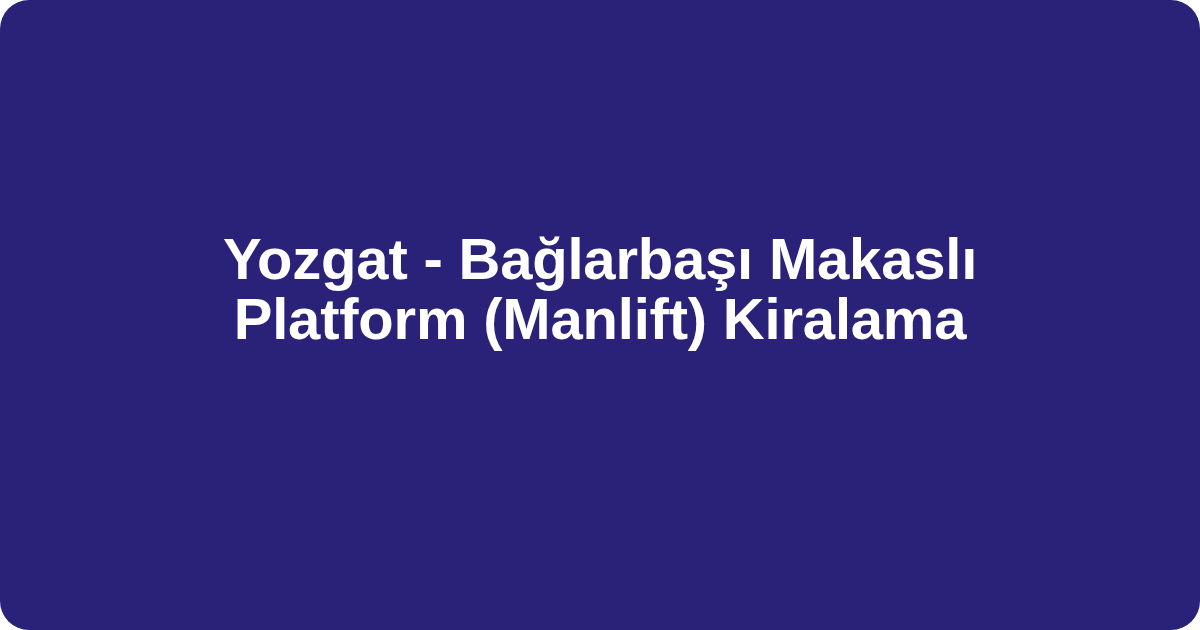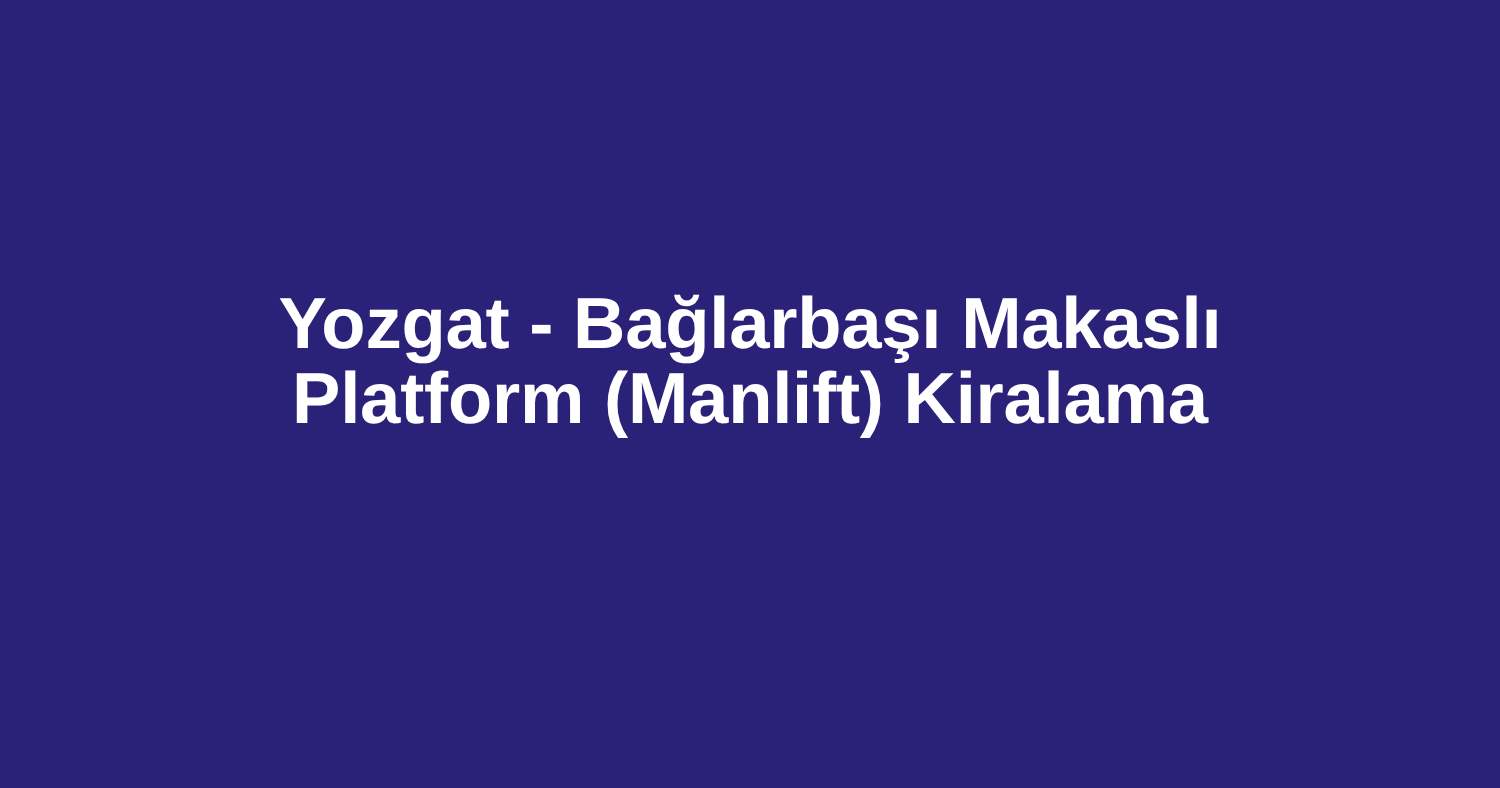--- a/index.html
+++ b/index.html
@@ -21,20 +21,21 @@
     box-sizing: border-box;
     width: 1200px;
     height: 630px;
     background-color: #2a2178;
     display: flex;
     flex-direction: column;
     align-items: center;
     justify-content: center;
     padding: 0 110px 52px 110px;
     overflow: hidden;
+    border-radius: 29px;
   }
 
   .og-card__title {
     margin: 0;
     width: 100%;
     max-width: 960px;
     color: #ffffff;
     font-family: "Liberation Sans", "DejaVu Sans", sans-serif;
     font-size: 58px;
     font-weight: 700;

